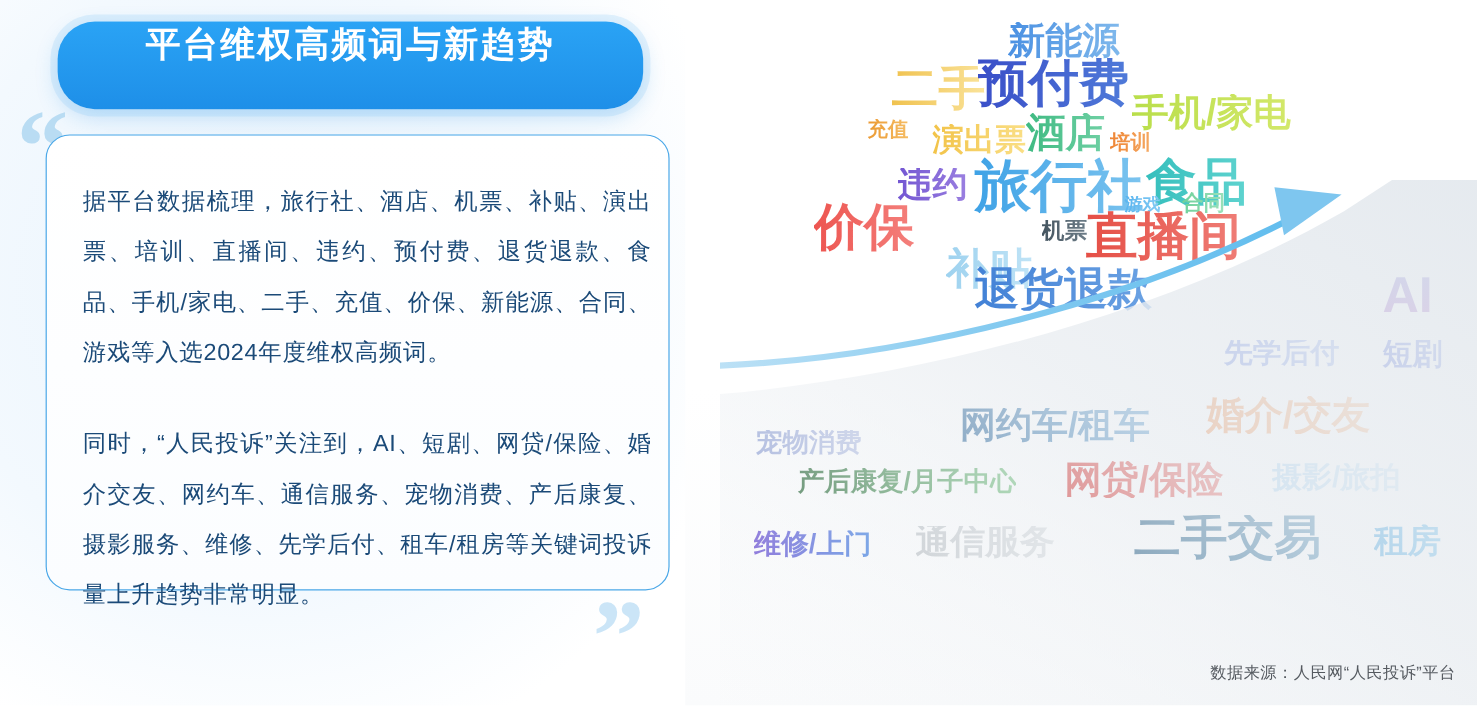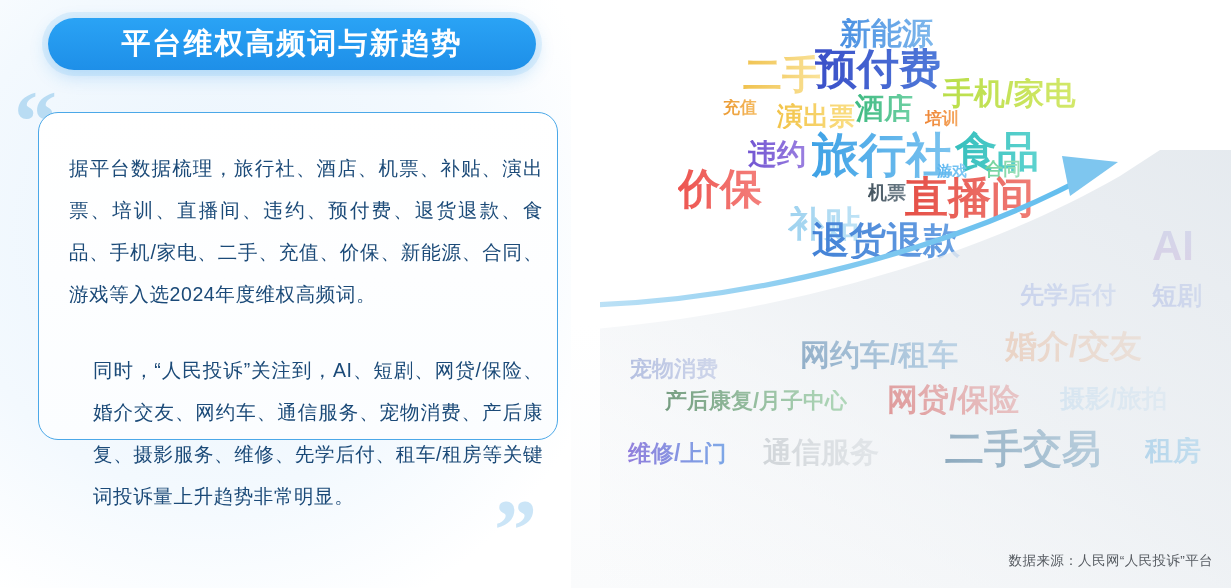--- a/index.html
+++ b/index.html
@@ -19,55 +19,55 @@
   .bg-wash-right{
     position:absolute; right:0; top:0; width:660px; height:588px;
     background:linear-gradient(180deg,#ffffff 0%,#ffffff 55%,#fafbfc 100%);
     z-index:0;
   }
 
   
   .left-col{ position:absolute; left:0; top:0; width:600px; height:588px; z-index:3; }
 
   .title-pill{
-    position:absolute; left:48px; top:18px; width:488px; height:52px;
+    position:absolute; left:48px; top:18px; width:488px; height:73px;
     border-radius:31px;
     background:linear-gradient(180deg,#2aa3f5 0%,#1e8fe8 100%);
     box-shadow:0 0 0 6px rgba(138,200,245,.22), 0 6px 18px rgba(30,143,232,.25);
-    display:flex; align-items:center; justify-content:center;
+    display:flex; justify-content:center;
   }
   .title-pill span{
     color:#ffffff; font-size:29px; font-weight:bold; letter-spacing:2px;
     font-family:"Liberation Sans","DejaVu Sans",sans-serif;
   }
 
   .quote-open{
     position:absolute; left:14px; top:88px;
     font-size:86px; line-height:.8; font-weight:bold; color:#b9dcf3;
     font-family:"Liberation Serif","DejaVu Serif",serif;
     user-select:none;
   }
   .quote-close{
     position:absolute; left:494px; top:496px;
     font-size:86px; line-height:.8; font-weight:bold; color:#cbe5f7;
     font-family:"Liberation Serif","DejaVu Serif",serif;
     user-select:none;
   }
 
   .text-card{
-    position:absolute; left:38px; top:112px; width:520px; height:328px;
+    position:absolute; left:38px; top:112px; width:520px; height:380px;
     border:1.4px solid #4ba8e8; border-radius:20px;
     background:linear-gradient(180deg,#ffffff 0%,#fbfdff 100%);
     padding:34px 14px 0 30px;
   }
   .para{
     color:#1b4a78; font-size:19.5px; line-height:42px;
     letter-spacing:.6px; text-align:justify;
   }
-  .para + .para{ margin-top:34px;margin-left:24px; }
+  .para + .para{ margin-top:34px; }
 
   
   .cloud{ position:absolute; left:600px; top:0; width:631px; height:588px; z-index:2; }
 
   .swoosh{ position:absolute; left:0; top:0; width:631px; height:588px; z-index:1; }
 
   .w{
     position:absolute; white-space:nowrap; font-weight:bold;
     font-family:"Liberation Sans","DejaVu Sans",sans-serif;
     line-height:1;
@@ -129,21 +129,21 @@
     <path d="M 470 196 L 518 162 L 462 156 Z" fill="#7ec6ef"></path>
   </svg>
 
   <div id="words">
       <div class="w grad" style="left: 240px; top: 18px; font-size: 31px; background-image: linear-gradient(90deg, rgb(74, 144, 226), rgb(127, 184, 236)); color: transparent;">新能源</div>
       <div class="w grad" style="left: 143px; top: 55px; font-size: 39px; background-image: linear-gradient(90deg, rgb(240, 194, 79), rgb(250, 227, 154)); color: transparent;">二手</div>
       <div class="w grad" style="left: 215px; top: 48px; font-size: 42px; background-image: linear-gradient(90deg, rgb(58, 79, 200), rgb(79, 122, 217)); color: transparent;">预付费</div>
       <div class="w grad" style="left: 343px; top: 78px; font-size: 31px; background-image: linear-gradient(90deg, rgb(185, 222, 74), rgb(211, 232, 106)); color: transparent;">手机/家电</div>
       <div class="w grad" style="left: 123px; top: 99px; font-size: 17px; background-image: linear-gradient(90deg, rgb(235, 154, 51), rgb(245, 188, 99)); color: transparent;">充值</div>
       <div class="w grad" style="left: 177px; top: 103px; font-size: 26px; background-image: linear-gradient(90deg, rgb(242, 195, 72), rgb(250, 223, 134)); color: transparent;">演出票</div>
-      <div class="w grad" style="left: 255px; top: 94px; font-size: 29px; background-image: linear-gradient(90deg, rgb(63, 186, 130), rgb(111, 208, 164)); color: transparent; text-decoration: underline;">酒店</div>
+      <div class="w grad" style="left: 255px; top: 94px; font-size: 33px; background-image: linear-gradient(90deg, rgb(63, 186, 130), rgb(111, 208, 164)); color: transparent; text-decoration: underline;">酒店</div>
       <div class="w grad" style="left: 325px; top: 110px; font-size: 17px; background-image: linear-gradient(90deg, rgb(238, 132, 51), rgb(245, 168, 97)); color: transparent;">培训</div>
       <div class="w grad" style="left: 148px; top: 140px; font-size: 29px; background-image: linear-gradient(90deg, rgb(115, 86, 210), rgb(154, 127, 224)); color: transparent;">违约</div>
       <div class="w grad" style="left: 212px; top: 131px; font-size: 47px; background-image: linear-gradient(90deg, rgb(63, 162, 230), rgb(124, 196, 239)); color: transparent;">旅行社</div>
       <div class="w grad" style="left: 355px; top: 131px; font-size: 42px; background-image: linear-gradient(90deg, rgb(54, 191, 189), rgb(94, 211, 207)); color: transparent;">食品</div>
       <div class="w grad" style="left: 337px; top: 163px; font-size: 15px; background-image: linear-gradient(90deg, rgb(88, 180, 239), rgb(131, 202, 244)); color: transparent;">游戏</div>
       <div class="w grad" style="left: 385px; top: 160px; font-size: 18px; background-image: linear-gradient(90deg, rgb(110, 209, 155), rgb(156, 224, 186)); color: transparent;">合同</div>
       <div class="w grad" style="left: 78px; top: 168px; font-size: 42px; background-image: linear-gradient(90deg, rgb(237, 85, 80), rgb(244, 128, 124)); color: transparent;">价保</div>
       <div class="w grad" style="left: 188px; top: 178px; font-size: 36px; background-image: linear-gradient(90deg, rgb(158, 210, 239), rgb(191, 227, 246)); color: transparent; margin-top: 28px;">补贴</div>
       <div class="w grad" style="left: 268px; top: 183px; font-size: 19px; background-image: linear-gradient(90deg, rgb(68, 84, 95), rgb(109, 125, 136)); color: transparent;">机票</div>
       <div class="w grad" style="left: 305px; top: 176px; font-size: 43px; background-image: linear-gradient(90deg, rgb(229, 79, 70), rgb(239, 125, 118)); color: transparent;">直播间</div>

